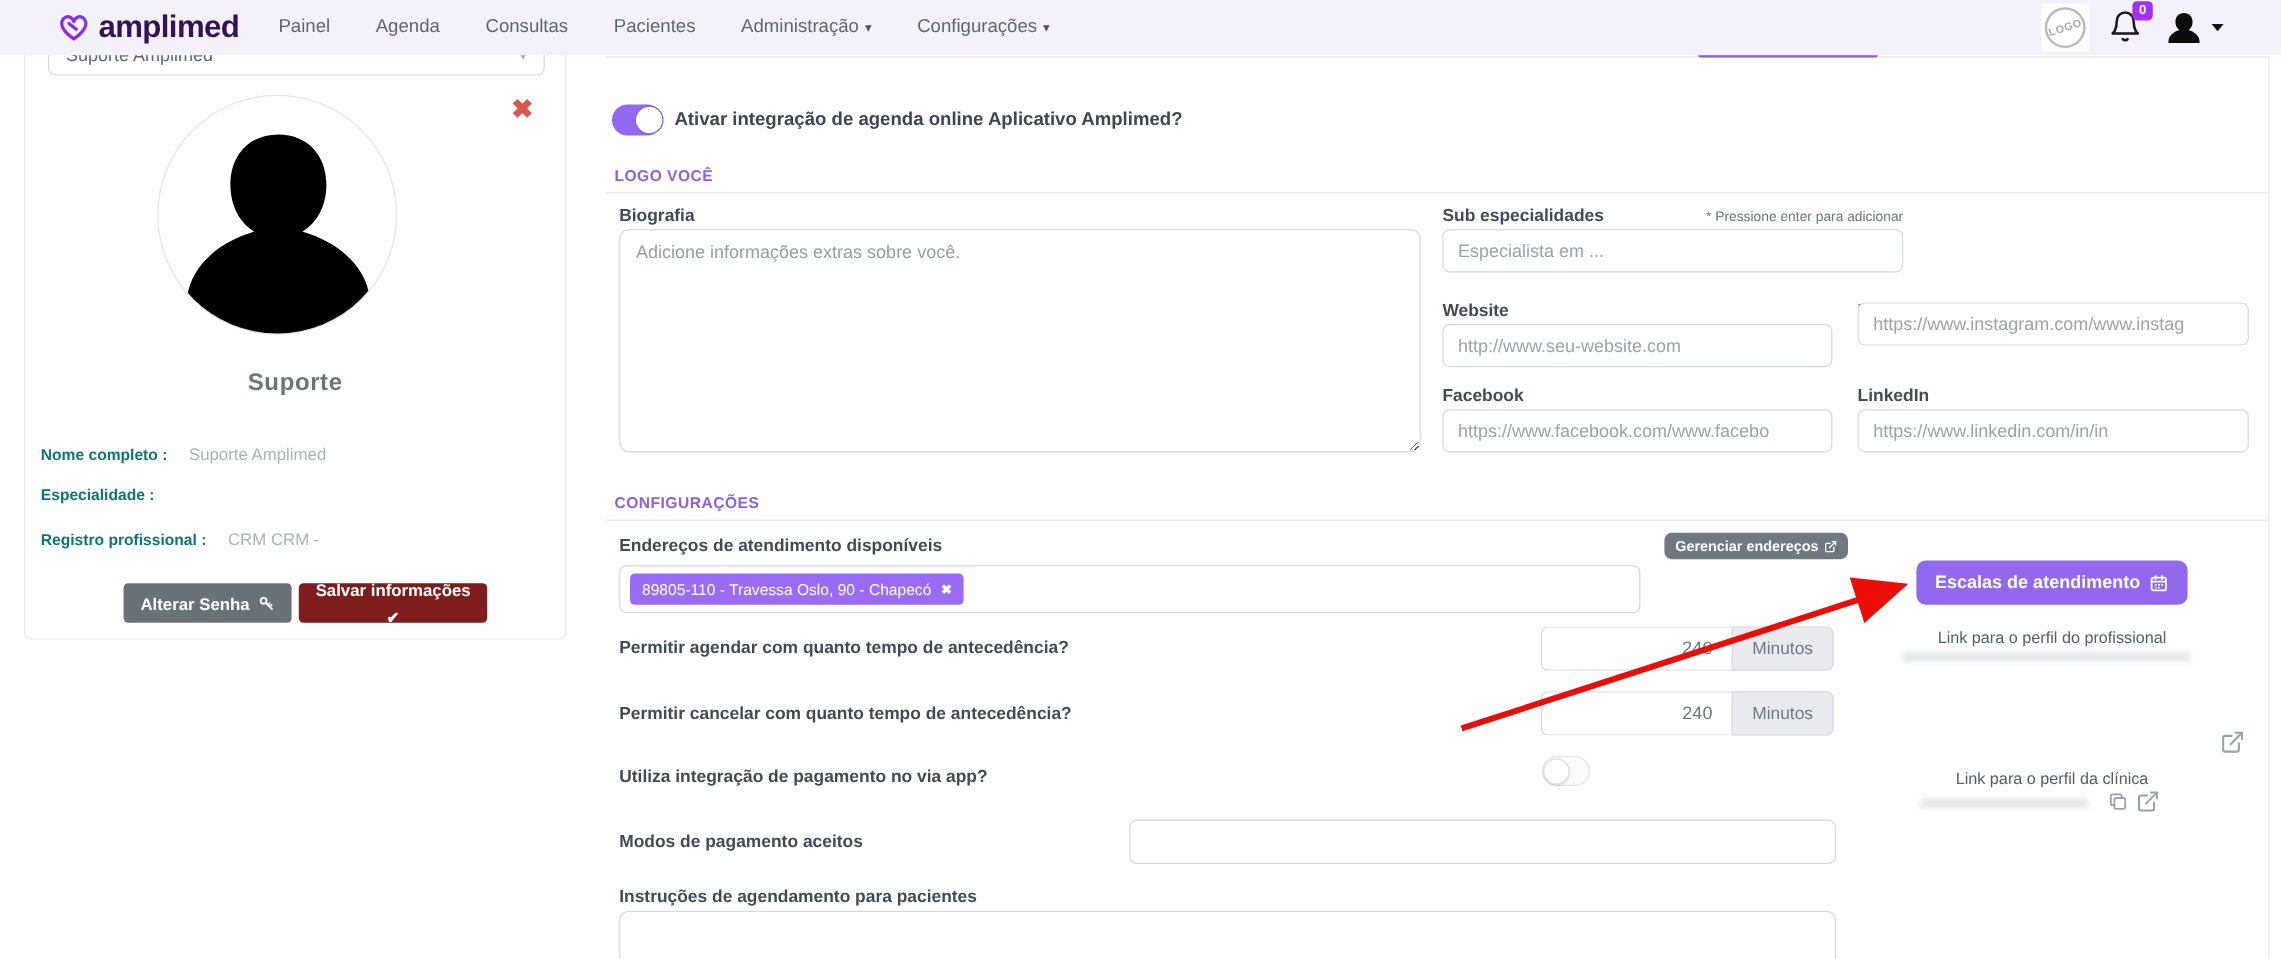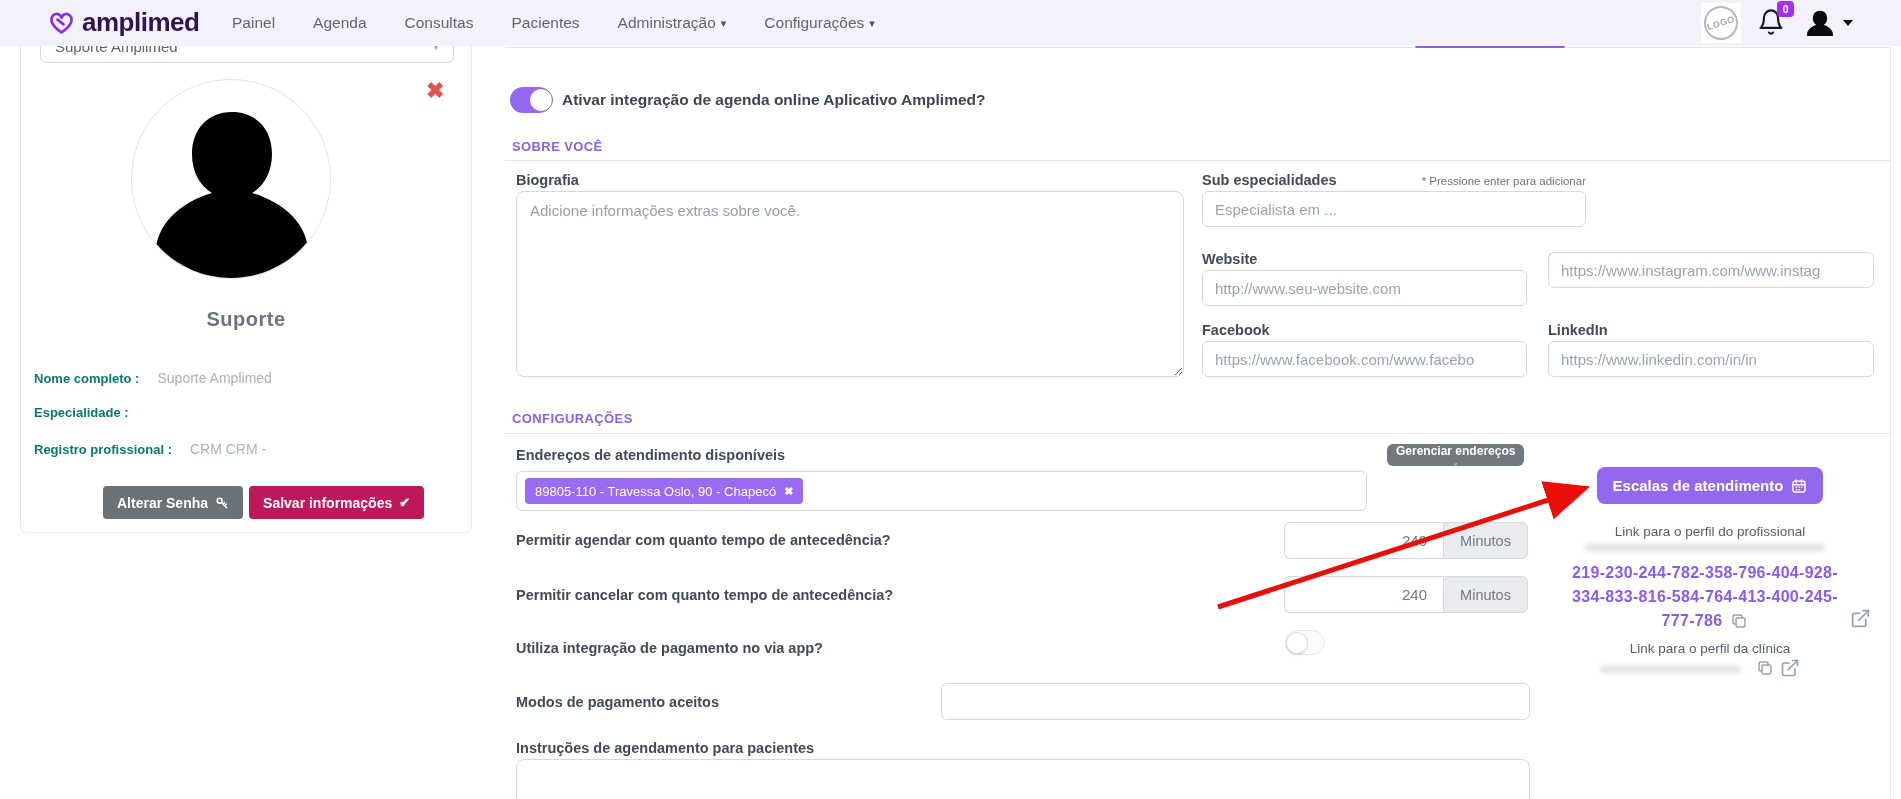--- a/index.html
+++ b/index.html
@@ -44,21 +44,21 @@
   .profile-name { position:absolute; left:0; top:283px; width:100%; text-align:center; font-size:20px;
     color:#6a7480; letter-spacing:.5px;font-weight:bold; }
   .info-row { position:absolute; left:13px; display:flex; gap:18px; align-items:baseline; white-space:nowrap; }
   .info-label { font-size:13px; font-weight:bold; color:#0f766e; }
   .info-value { font-size:14px; color:#aab2bb; }
   .btn-row { position:absolute; left:82px; top:461px; display:flex; gap:6px; }
   .btn { height:33px; border:none; border-radius:4px; color:#fff; font-size:14px; font-weight:bold;
     display:flex; align-items:center; justify-content:center; gap:7px; padding:0 14px; cursor:pointer;
     font-family:"Liberation Sans", sans-serif; }
   .btn-gray { background:#6a7177; }
-  .btn-purple { background:#be185d; }
+  .btn-purple { background:#7f1d1d;flex-direction:column; }
 
   
   .toggle { border-radius:14px; cursor:pointer; }
   .toggle-on { position:absolute; left:510px; top:87px; width:42px; height:26px; background:#9468ee; }
   .toggle-on .knob { position:absolute; right:-1px; top:1px; width:24px; height:24px; background:#fff;
     border:1px solid #8a5ce0; border-radius:50%; }
   .toggle-off { position:absolute; left:1285px; top:630px; width:40px; height:25px; background:#fbfbfc; border:1.5px solid #e2e5e9; }
   .toggle-off .knob { position:absolute; left:0px; top:0.5px; width:22px; height:22px; background:#fff;
     border:1px solid #d8dce0; border-radius:50%; box-shadow:0 1px 2px rgba(0,0,0,.12); }
   .toggle-label { position:absolute; font-size:15.5px; font-weight:bold; color:#3d4654; }
@@ -66,21 +66,21 @@
   .divider { position:absolute; left:505px; width:1385px; height:1px; background:#e8e8ec; }
   .f-label { position:absolute; font-size:14.5px; font-weight:bold; color:#414a56; white-space:nowrap; }
   .f-hint { position:absolute; font-size:11.5px; color:#6b7580; }
   .inp { position:absolute; border:1px solid #d4d9df; border-radius:6px; background:#fff; font-size:15px;
     color:#5c666f; padding:0 12px; font-family:"Liberation Sans", sans-serif; outline:none; }
   .inp::placeholder { color:#99a4af; opacity:1; }
   .ta { position:absolute; border:1px solid #d4d9df; border-radius:8px; background:#fff; font-size:15px;
     color:#5c666f; padding:10px 13px; font-family:"Liberation Sans", sans-serif; outline:none; resize:both; }
   .ta::placeholder { color:#939eaa; opacity:1; }
   .badge-manage { position:absolute; left:1387px; top:444px; height:22px; background:#717980; border-radius:6px;
-    color:#fff; font-size:12px; font-weight:bold; display:flex; align-items:center; gap:5px; padding:0 9px; cursor:pointer;flex-direction:column; }
+    color:#fff; font-size:12px; font-weight:bold; display:flex; align-items:center; gap:5px; padding:0 9px; cursor:pointer; }
   .addr-select { position:absolute; left:516px; top:471px; width:851px; height:40px; border:1px solid #d4d9df;
     border-radius:6px; background:#fff; display:flex; align-items:center; padding:0 8px; }
   .addr-tag { height:26px; background:#9a6bf3; border-radius:4px; color:#fff; font-size:13px;
     display:flex; align-items:center; gap:8px; padding:0 10px; white-space:nowrap; }
   .tag-x { font-size:11px; font-weight:bold; cursor:pointer; }
   .min-group { position:absolute; display:flex; height:37px; }
   .min-input { width:159px; height:37px; border:1px solid #d4d9df; border-right:none; border-radius:6px 0 0 6px;
     text-align:right; padding-right:16px; font-size:15px; color:#6f7985; outline:none; background:#fff;
     font-family:"Liberation Sans", sans-serif; }
   .min-addon { width:85px; height:37px; background:#e9ebee; border:1px solid #d4d9df; border-radius:0 6px 6px 0;
@@ -204,21 +204,21 @@
         <span style="font-size:13px;">✔</span>
       </button>
     </div>
   </div>
 
   <div class="toggle toggle-on">
       <span class="knob"></span>
     </div>
   <div class="toggle-label" style="left:562px; top:91px;">Ativar integração de agenda online Aplicativo Amplimed?</div>
 
-  <div class="section-h" style="left:512px; top:139px;">SOBRE VOCÊ</div>
+  <div class="section-h" style="left:512px; top:139px;">LOGO VOCÊ</div>
   <div class="divider" style="top:160px;"></div>
 
   <div class="f-label" style="left:516px; top:172px;">Biografia</div>
   <textarea class="ta" style="left: 516px; top: 191px; width: 668px; height: 186px;" placeholder="Adicione informações extras sobre você."></textarea>
 
   <div class="f-label" style="left:1202px; top:172px;text-align:right;">Sub especialidades</div>
   <div class="f-hint" style="left:1386px; top:175px; width:200px; text-align:right;">* Pressione enter para adicionar</div>
   <input class="inp" style="left: 1202px; top: 191px; width: 384px; height: 36px;" placeholder="Especialista em ...">
 
   <div class="f-label" style="left:1202px; top:251px;">Website</div>
@@ -277,31 +277,20 @@
     <span>Escalas de atendimento</span>
     <svg width="16" height="16" viewBox="0 0 24 24" fill="none" stroke="#fff" stroke-width="2.2" stroke-linecap="round">
       <rect x="3" y="5" width="18" height="16" rx="2.5"></rect>
         <path d="M3 10h18M8 3v4M16 3v4M8 14h.5M12 14h.5M16 14h.5M8 17.5h.5M12 17.5h.5"></path>
     </svg>
   </button>
 
   <div class="side-caption" style="left:1560px; top:524px;">Link para o perfil do profissional</div>
   <div class="redacted" style="left:1585px; top:544px; width:240px; height:7px;"></div>
 
-  <div class="plink">
-    <div>219-230-244-782-358-796-404-928-</div>
-    <div>334-833-816-584-764-413-400-245-</div>
-    <div class="plink-line3">
-      <span>777-786</span>
-      <svg width="18" height="18" viewBox="0 0 24 24" fill="none" stroke="#99a2ac" stroke-width="2" stroke-linecap="round" stroke-linejoin="round">
-        <rect x="8" y="8" width="12" height="12" rx="2"></rect>
-          <path d="M16 8V6a2 2 0 0 0-2-2H6a2 2 0 0 0-2 2v8a2 2 0 0 0 2 2h2"></path>
-      </svg>
-    </div>
-  </div>
   <span class="icon-btn" style="left:1850px; top:608px;">
     <svg width="21" height="21" viewBox="0 0 24 24" fill="none" stroke="#99a2ac" stroke-width="2" stroke-linecap="round" stroke-linejoin="round">
       <path d="M18 13v6a2 2 0 0 1-2 2H5a2 2 0 0 1-2-2V8a2 2 0 0 1 2-2h6"></path>
         <path d="M15 3h6v6"></path>
         <path d="M10 14 21 3"></path>
     </svg>
   </span>
 
   <div class="side-caption" style="left:1560px; top:641px;">Link para o perfil da clínica</div>
   <div class="redacted" style="left:1600px; top:666px; width:140px; height:7px;"></div>

